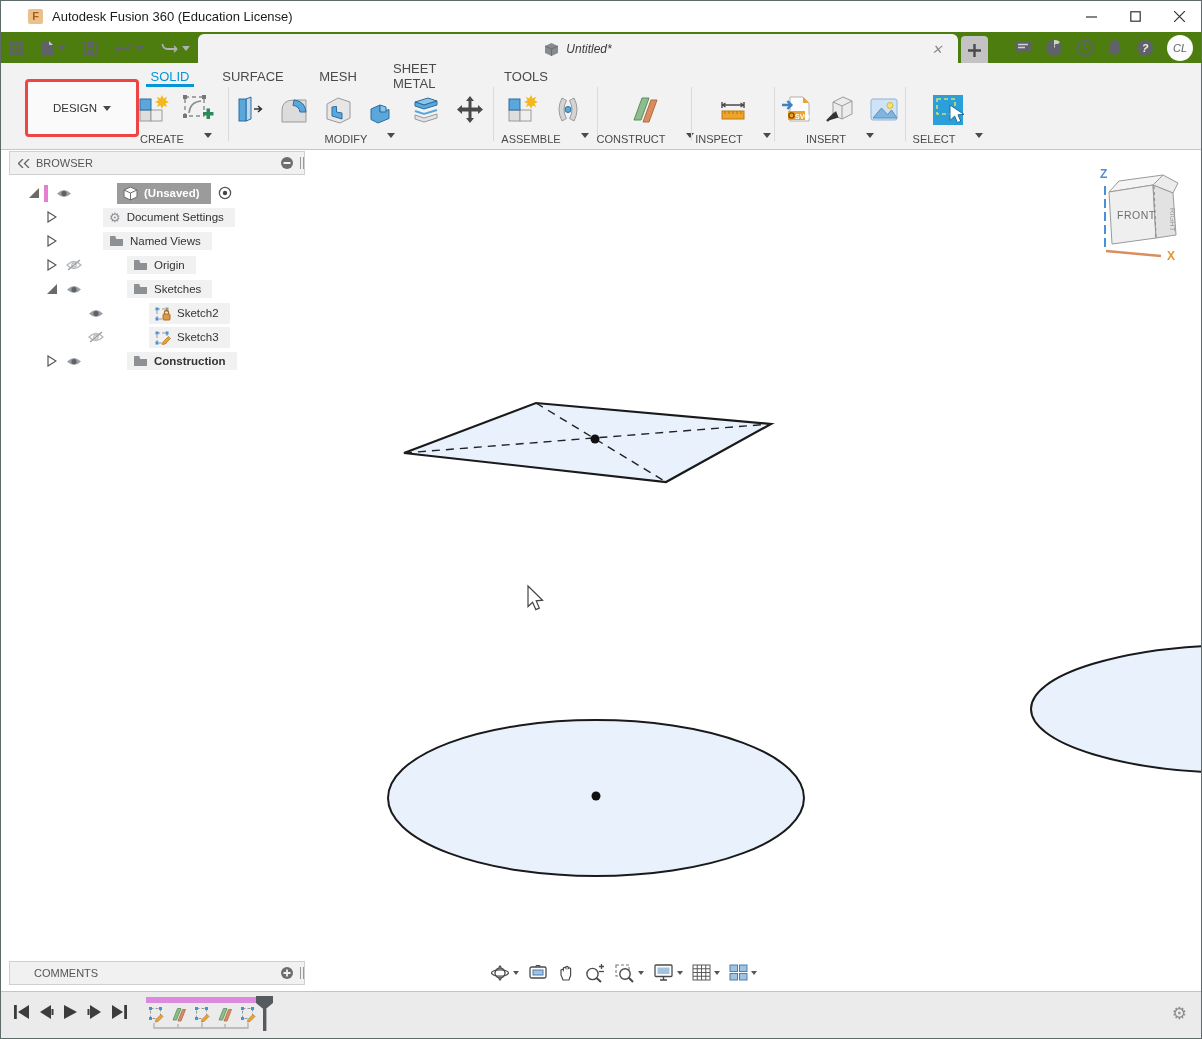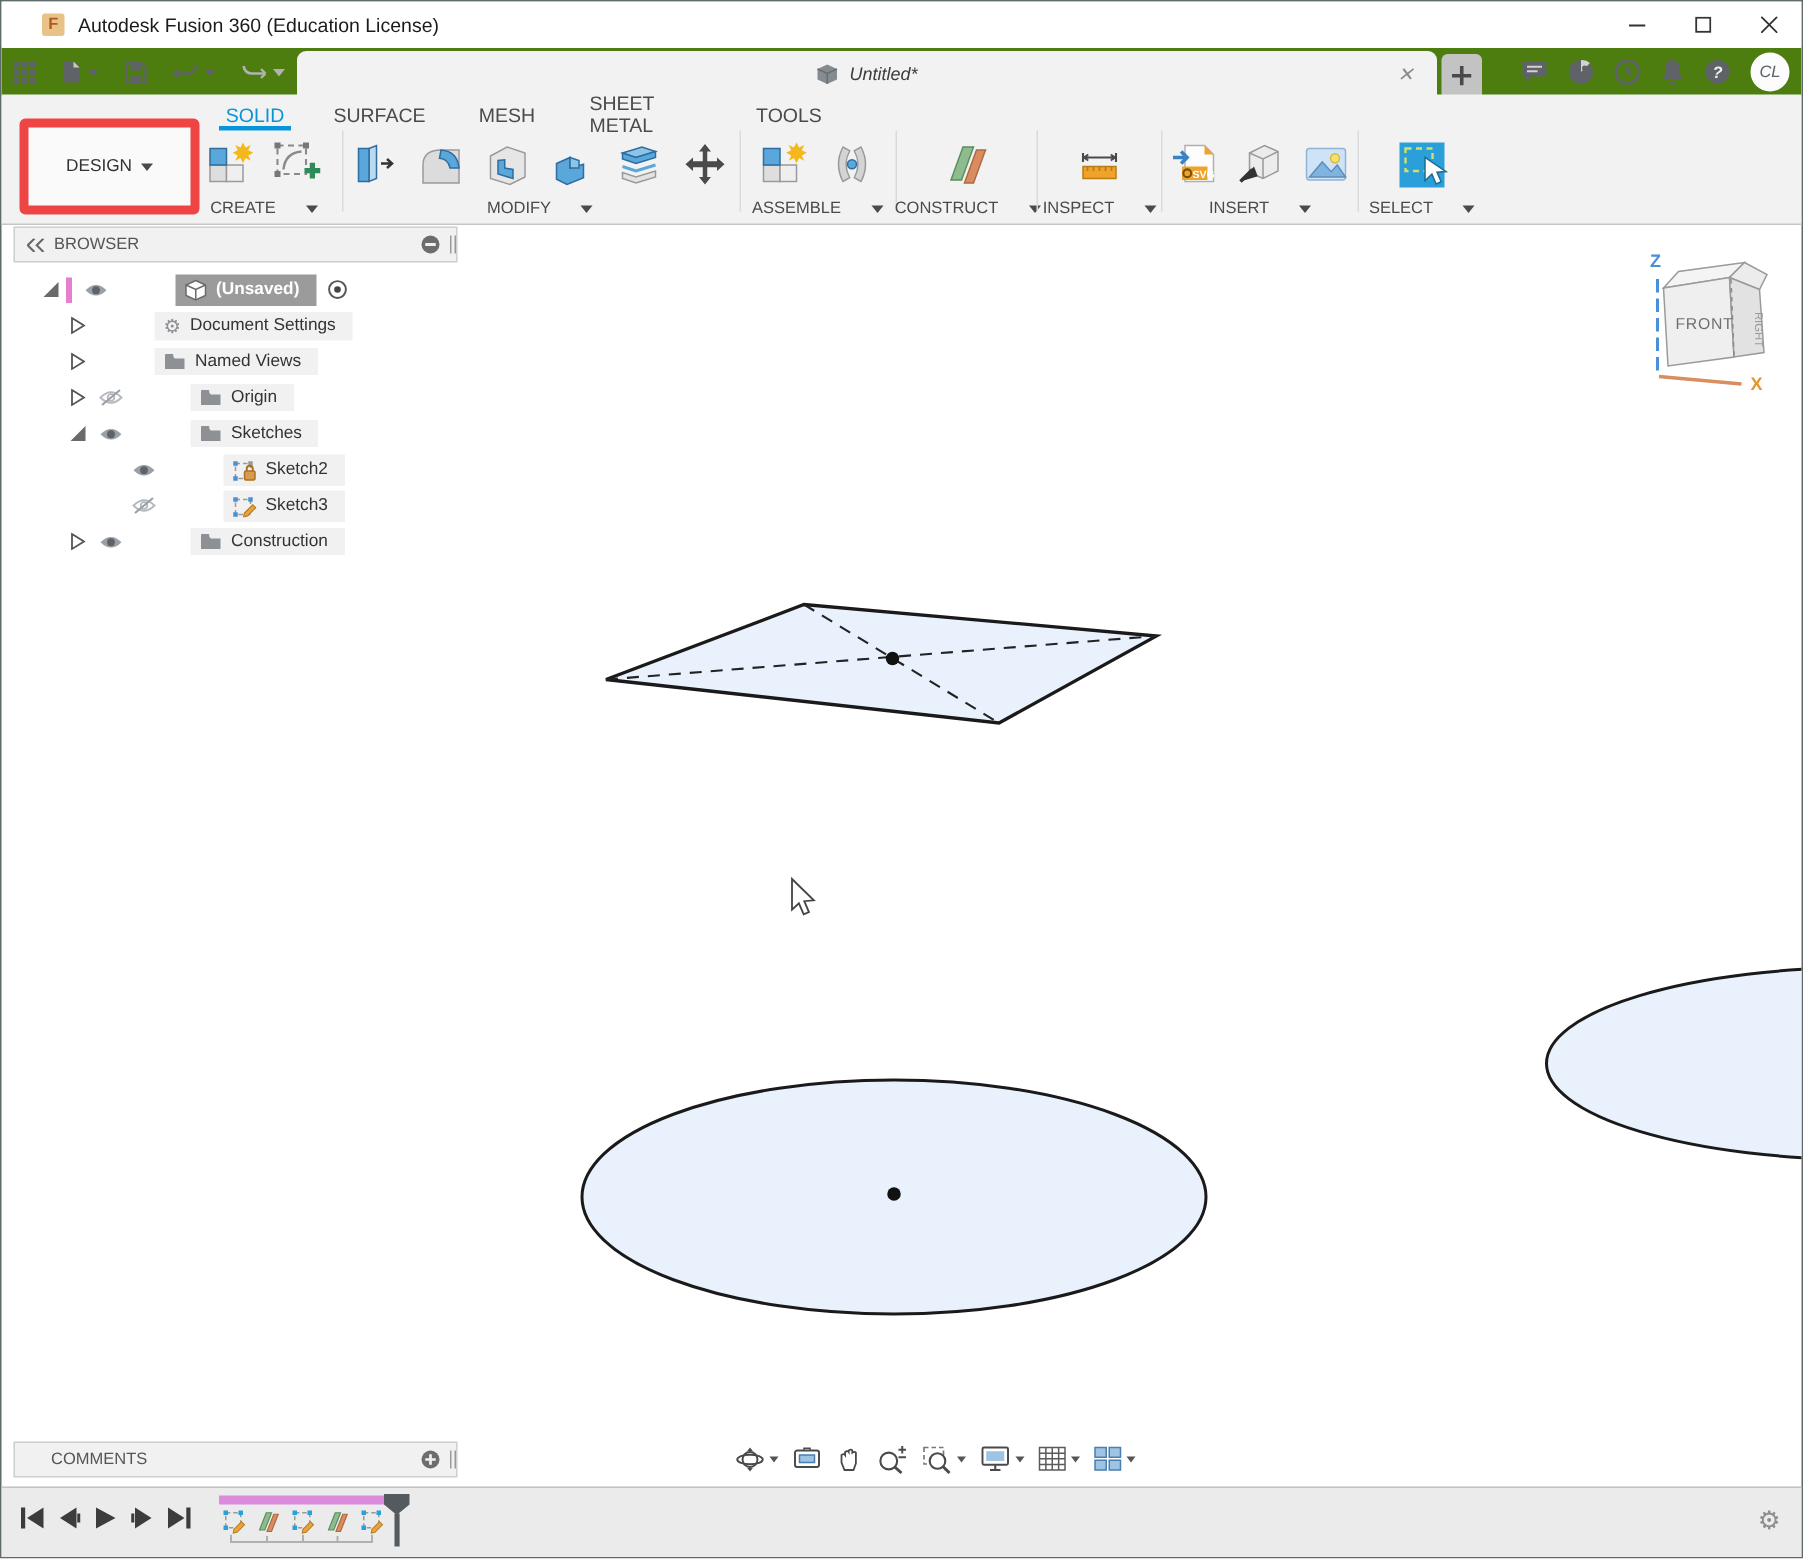--- a/index.html
+++ b/index.html
@@ -24,28 +24,28 @@
   .doctab-close{position:absolute;right:12px;top:6px;font-size:13px;color:#8a8a8a;width:18px;height:18px;
                 display:flex;align-items:center;justify-content:center;}
   .newtab{position:absolute;left:960px;top:4px;width:27px;height:28px;background:#c3c3c3;border-radius:4px 4px 0 0;
           display:flex;align-items:center;justify-content:center;}
   .tr-icons{position:absolute;right:8px;top:0;height:32px;display:flex;align-items:center;gap:13px;}
   .avatar{width:26px;height:26px;border-radius:50%;background:#fcfcfc;display:flex;align-items:center;justify-content:center;
           font-size:11px;color:#5f6368;}
 
   
   .ribbon{position:absolute;left:0;top:62px;width:100%;height:86px;background:#f2f2f2;border-bottom:1px solid #c6c6c6;}
-  .design-btn{position:absolute;left:12px;top:16px;width:108px;height:52px;background:#fafafa;border:6px solid #ef4444;
+  .design-btn{position:absolute;left:24px;top:16px;width:108px;height:52px;background:#fafafa;border:3px solid #ef4444;
               border-radius:4px;display:flex;align-items:center;justify-content:center;font-size:11.5px;color:#333;gap:6px;}
   .rtab{position:absolute;top:5px;height:16px;font-size:13px;color:#4a4a4a;display:flex;align-items:center;justify-content:center;}
   .rtab.active{color:#0696d7;}
   .rtab-underline{position:absolute;top:21px;height:3px;background:#0696d7;}
   .rgroup{position:absolute;top:26px;height:56px;display:flex;flex-direction:column;align-items:center;}
   .rgroup .tools{display:flex;align-items:flex-end;gap:6px;height:42px;}
-  .rgroup .glabel{margin-top:3px;font-size:11px;color:#4a4a4a;display:flex;align-items:center;gap:20px;}
+  .rgroup .glabel{margin-top:3px;font-size:11px;color:#4a4a4a;display:flex;gap:20px;}
   .rsep{position:absolute;top:24px;height:54px;width:1px;background:#dadada;}
   .tool{width:38px;height:40px;display:flex;align-items:center;justify-content:center;}
   .caret{width:0;height:0;border-left:4px solid transparent;border-right:4px solid transparent;border-top:5px solid #4a4a4a;display:inline-block;}
 
   
   .browser{position:absolute;left:8px;top:150px;width:296px;}
   .p-head{height:22px;background:#f1f1f1;border:1px solid #cfcfcf;display:flex;align-items:center;font-size:11px;color:#555;}
   .p-head .grip{margin-left:6px;border-left:1px solid #9a9a9a;border-right:1px solid #9a9a9a;height:12px;width:2px;}
   .b-rows{padding-top:6px;display:flex;flex-direction:column;gap:0;}
   .b-row{height:24px;display:flex;align-items:center;}
@@ -581,21 +581,21 @@
               <rect x="2" y="3" width="10" height="10" fill="none" stroke="#9a9a9a" stroke-dasharray="3,2"></rect>
               <rect x="0.5" y="1.5" width="3" height="3" fill="#4a90d9"></rect>
               <rect x="0.5" y="11.5" width="3" height="3" fill="#4a90d9"></rect>
               <rect x="10.5" y="1.5" width="3" height="3" fill="#4a90d9"></rect>
               <path d="M8,14 l5.5,-5.5 2,2 -5.5,5.5 -2.6,0.6 z" fill="#e8a33d" stroke="#b77b20" stroke-width="0.8" transform="translate(0,-2)"></path>
             </svg>
           <span>Sketch3</span>
         </span>
       </div>
 
-      <div class="b-row" style="margin-left:33px;">
+      <div class="b-row" style="margin-left:33px;font-weight:bold;">
         <span class="slot">
           <svg width="10" height="12">
               <polygon points="1,1 9,6 1,11" fill="#fff" stroke="#555" stroke-width="1.2"></polygon>
             </svg>
         </span>
         <span class="eyeslot">
           <svg width="16" height="11">
               <path d="M1,5.5 Q8,-1.5 15,5.5 Q8,12.5 1,5.5 Z" fill="#9aa0a6"></path>
               <circle cx="8" cy="5.5" r="2.6" fill="#5f6368"></circle>
             </svg>

